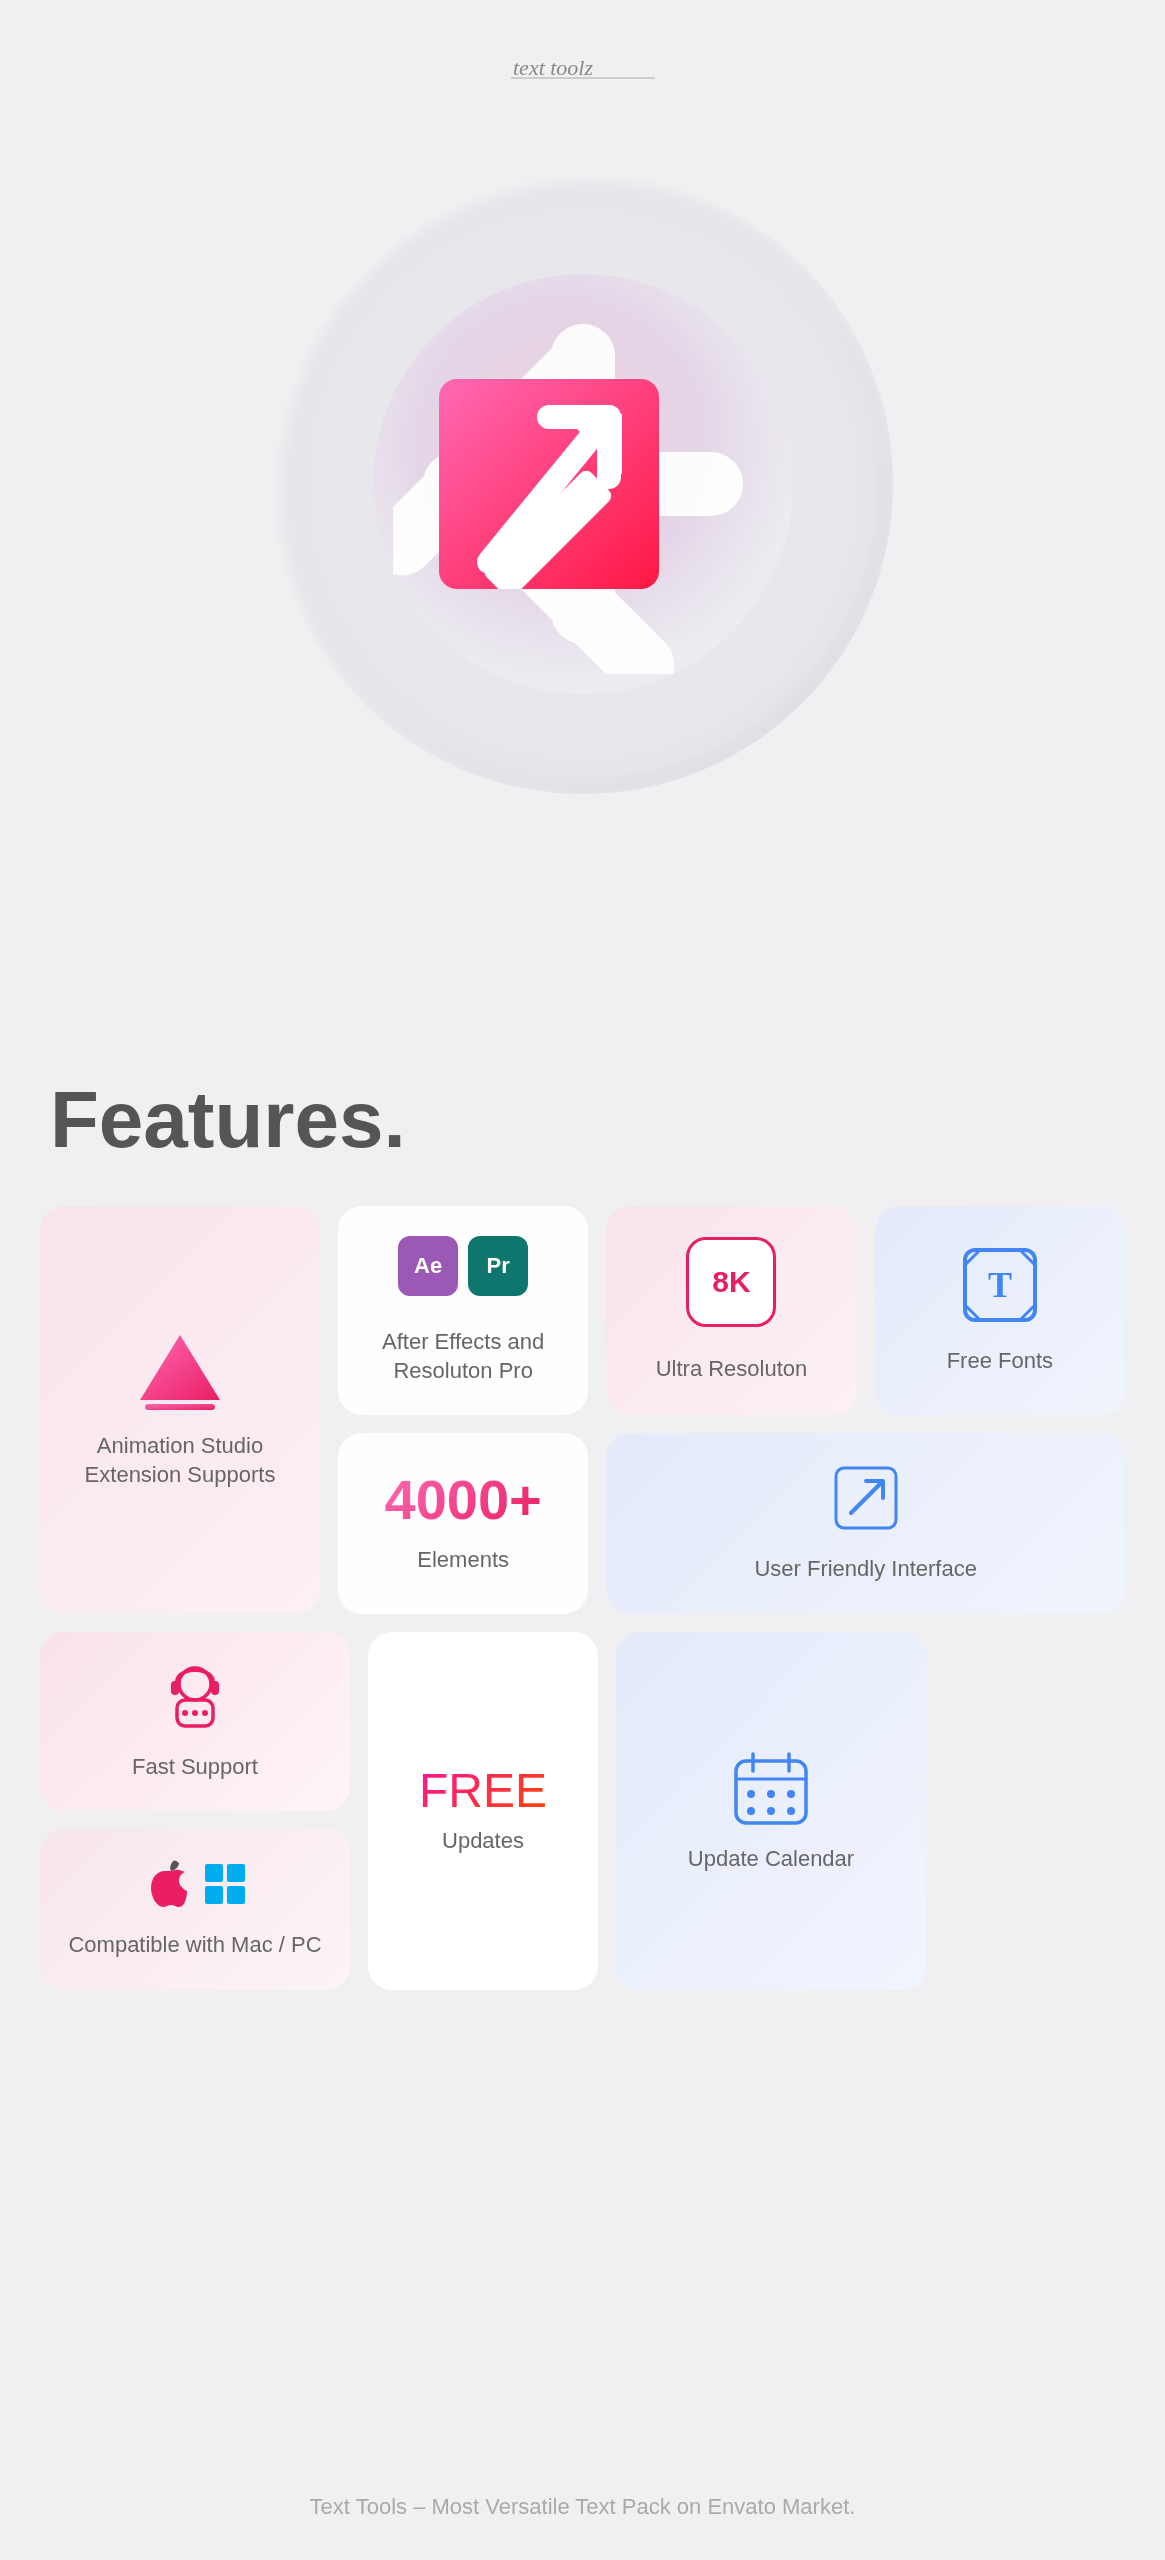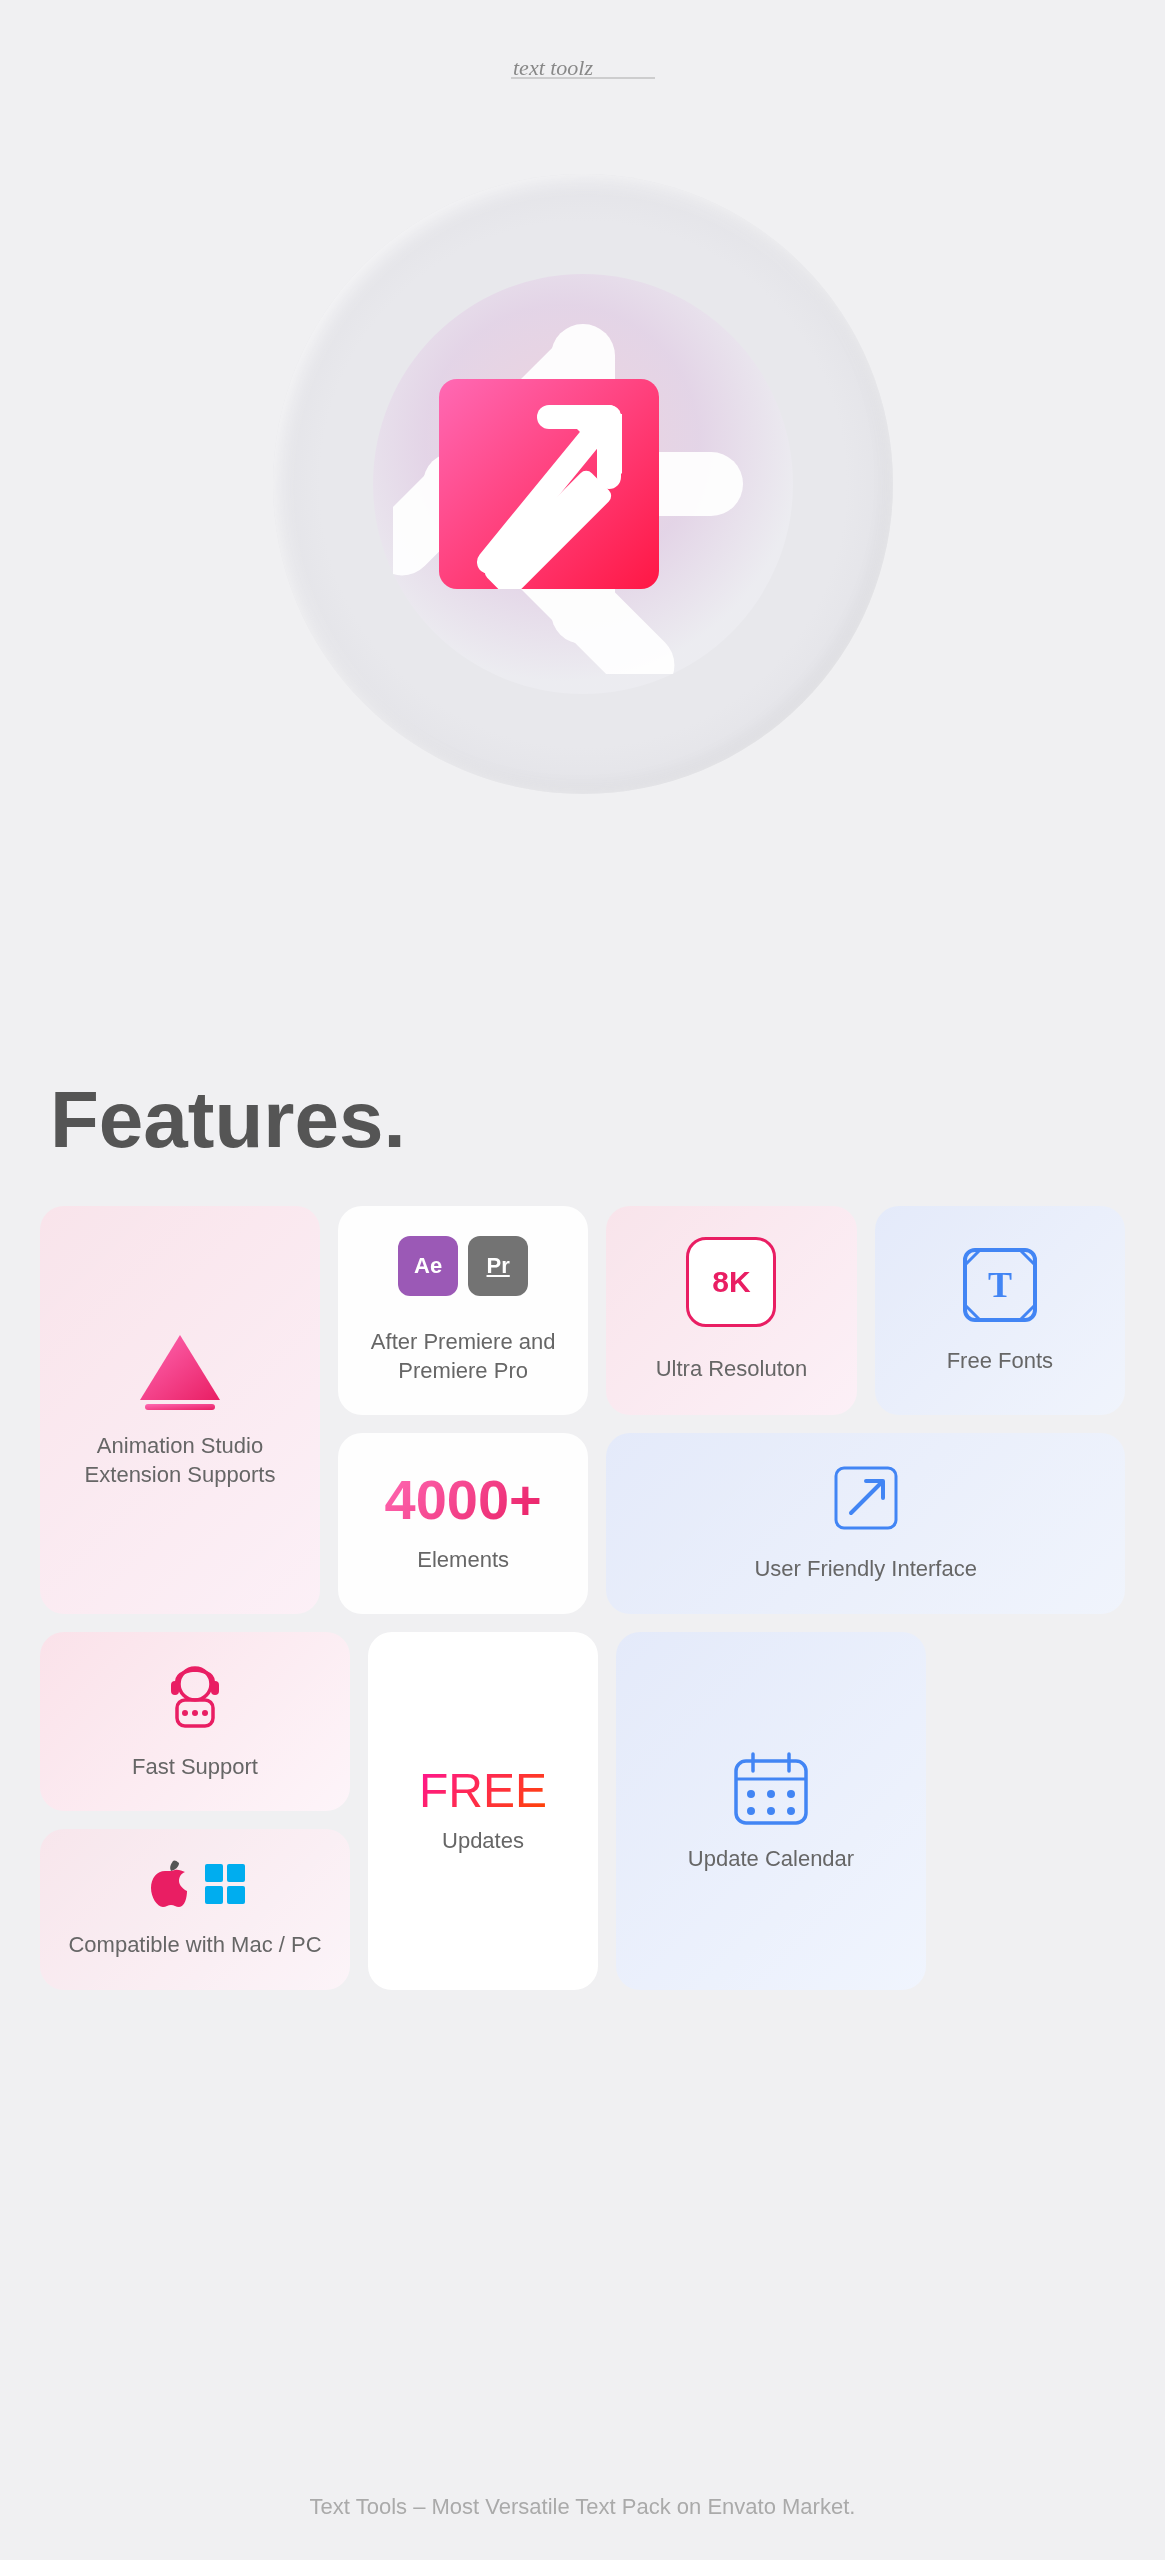--- a/index.html
+++ b/index.html
@@ -222,22 +222,21 @@
       font-size: 22px;
       font-weight: 700;
       color: white;
     }
 
     .badge-ae {
       background: #9b59b6;
     }
 
     .badge-pr {
-      background: #737373;
-      text-decoration: underline;
+      background: #0f766e;
     }
 
     .badge-8k {
       width: 90px;
       height: 90px;
       border-radius: 20px;
       border: 3px solid #e91e63;
       background: white;
       font-size: 30px;
       font-weight: 700;
@@ -410,21 +409,21 @@
       </div>
       <div class="card-label" style="white-space:pre-line;">Animation Studio
 Extension Supports</div>
     </div>
 
     <div class="feature-card card-white card-ae">
       <div class="ae-badge">
         <div class="badge badge-ae">Ae</div>
         <div class="badge badge-pr">Pr</div>
       </div>
-      <div class="card-label">After Premiere and Premiere Pro</div>
+      <div class="card-label">After Effects and Resoluton Pro</div>
     </div>
 
     <div class="feature-card card-pink card-8k">
       <div class="badge-8k">8K</div>
       <div class="card-label">Ultra Resoluton</div>
     </div>
 
     <div class="feature-card card-blue card-fonts">
       <div>
         <svg width="80" height="80" viewBox="0 0 80 80" xmlns="http://www.w3.org/2000/svg">

